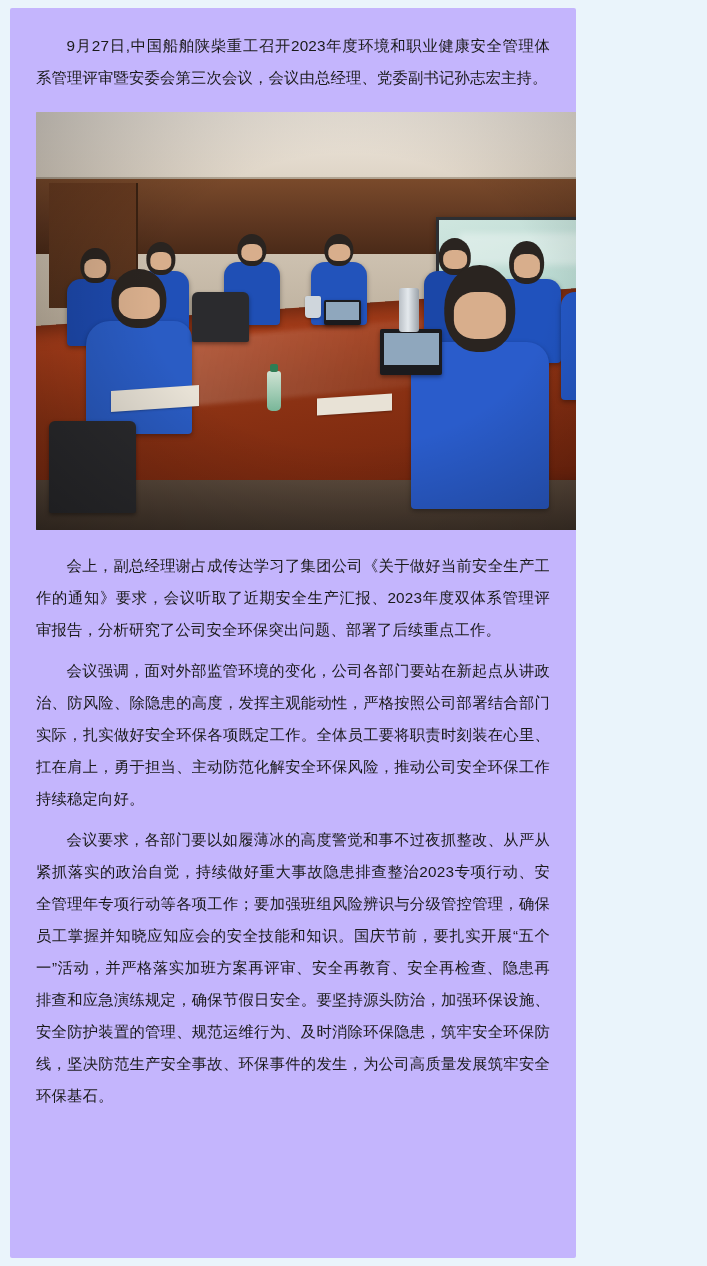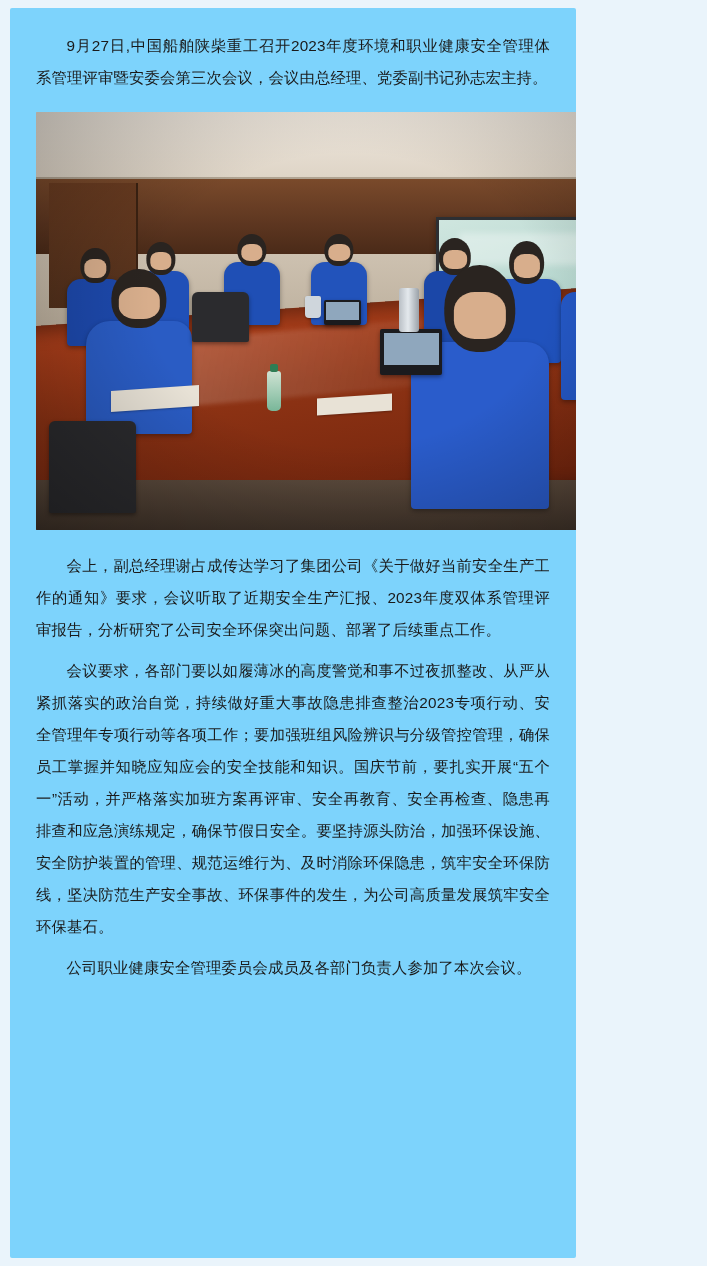--- a/index.html
+++ b/index.html
@@ -19,21 +19,21 @@
     height: 1266px;
     box-sizing: border-box;
     background: #eaf4fb;
     padding: 8px 10px;
   }
   .article {
     position: relative;
     box-sizing: border-box;
     width: 566px;
     height: 1250px;
-    background: #7dd3fc;
+    background: #c4b5fd;
     border-radius: 2px;
     padding: 22px 26px 20px 26px;
     overflow: hidden;
   }
   p.para {
     margin: 0 0 0 0;
     padding: 0;
     font-size: 15.3px;
     line-height: 32px;
     color: #1a1a1a;
@@ -249,17 +249,17 @@
         <div class="ph-thermos" style="left:58%;top:42%;"></div>
         <div class="ph-paper" style="left:12%;top:66%;width:14%;height:5%;"></div>
         <div class="ph-paper" style="left:45%;top:68%;width:12%;height:4%;"></div>
         <div class="ph-chair" style="left:25%;top:43%;width:9%;height:12%;"></div>
         <div class="ph-chair" style="left:2%;top:74%;width:14%;height:22%;"></div>
         <div class="ph-vignette"></div>
       </div>
     </div>
 
     <p class="para">会上，副总经理谢占成传达学习了集团公司《关于做好当前安全生产工作的通知》要求，会议听取了近期安全生产汇报、2023年度双体系管理评审报告，分析研究了公司安全环保突出问题、部署了后续重点工作。</p>
+    <p class="para">会议强调，面对外部监管环境的变化，公司各部门要站在新起点从讲政治、防风险、除隐患的高度，发挥主观能动性，严格按照公司部署结合部门实际，扎实做好安全环保各项既定工作。全体员工要将职责时刻装在心里、扛在肩上，勇于担当、主动防范化解安全环保风险，推动公司安全环保工作持续稳定向好。</p>
     <p class="para">会议要求，各部门要以如履薄冰的高度警觉和事不过夜抓整改、从严从紧抓落实的政治自觉，持续做好重大事故隐患排查整治2023专项行动、安全管理年专项行动等各项工作；要加强班组风险辨识与分级管控管理，确保员工掌握并知晓应知应会的安全技能和知识。国庆节前，要扎实开展“五个一”活动，并严格落实加班方案再评审、安全再教育、安全再检查、隐患再排查和应急演练规定，确保节假日安全。要坚持源头防治，加强环保设施、安全防护装置的管理、规范运维行为、及时消除环保隐患，筑牢安全环保防线，坚决防范生产安全事故、环保事件的发生，为公司高质量发展筑牢安全环保基石。</p>
-    <p class="para">公司职业健康安全管理委员会成员及各部门负责人参加了本次会议。</p>
 
   </article>
 </div>
 
 </body></html>

